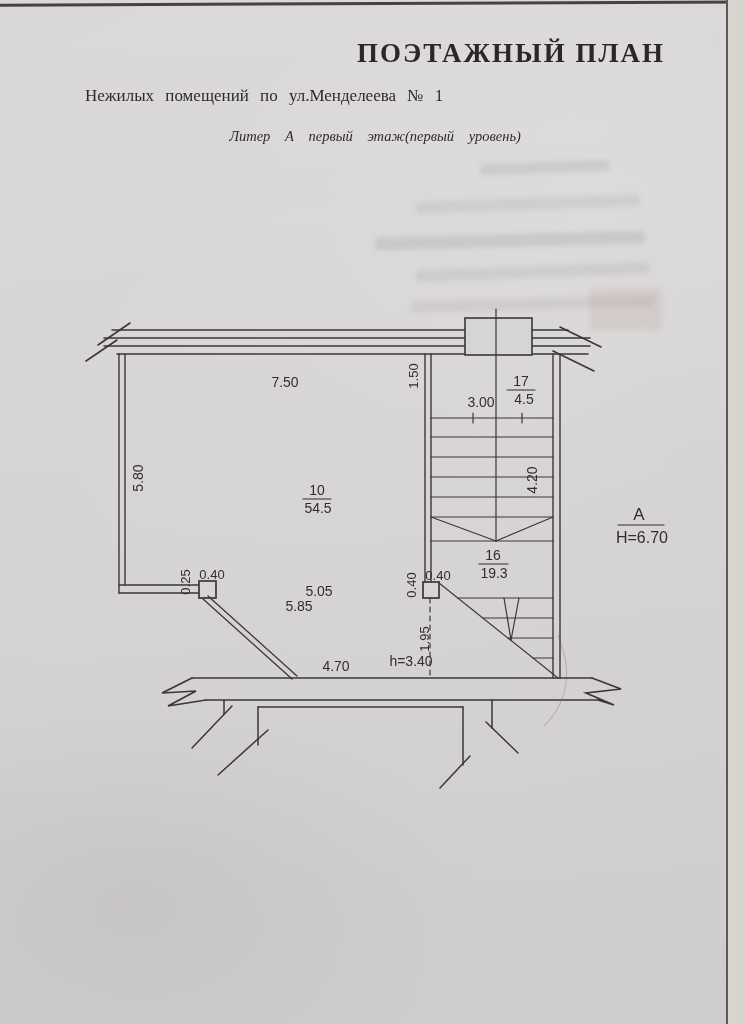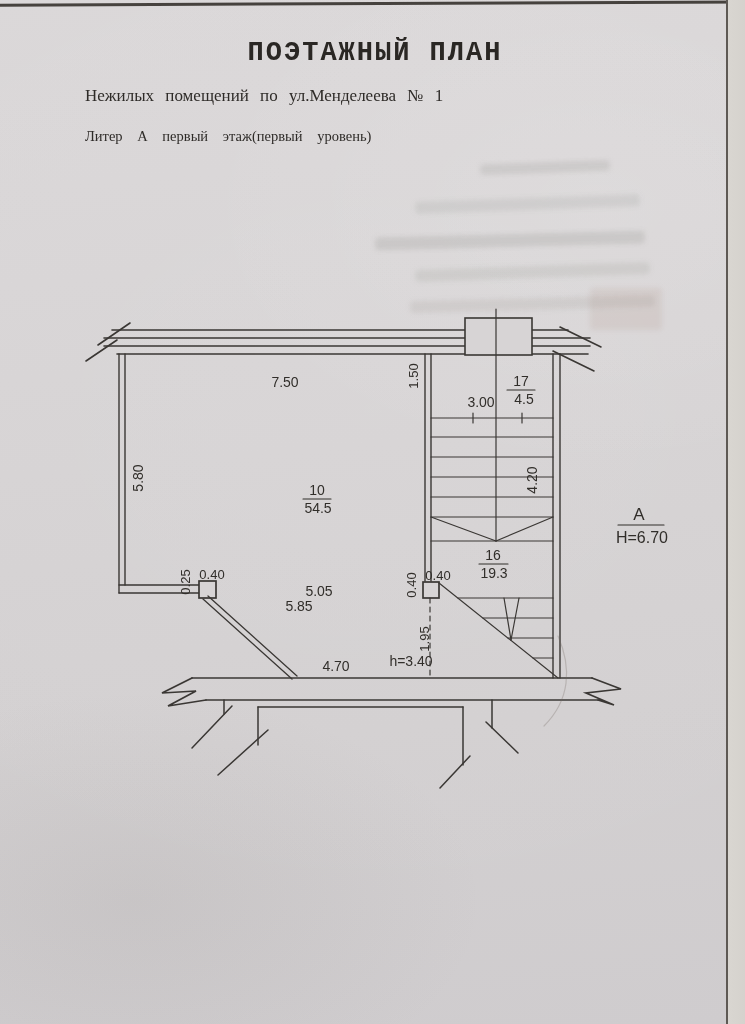--- a/index.html
+++ b/index.html
@@ -23,30 +23,30 @@
   .edge-right-strip{
     position:absolute;top:0;left:728px;width:17px;height:1024px;
     background:linear-gradient(90deg,#d9d6d1,#d5d2cd);
   }
   .edge-right-line{
     position:absolute;top:0;left:726px;width:2px;height:1024px;
     background:#5e5954;
   }
   .title{
     position:absolute;left:85px;top:38px;width:580px;
-    text-align:center;font-size:27px;font-weight:bold;
-    letter-spacing:2px;color:#2a2724;font-family:Liberation Mono, monospace;
+    text-align:right;font-size:27px;font-weight:bold;
+    letter-spacing:2px;color:#2a2724;
   }
   .subtitle{
     position:absolute;left:85px;top:86px;width:580px;
     font-size:17px;word-spacing:7px;color:#2e2b28;
   }
   .litera{
     position:absolute;left:85px;top:128px;width:580px;
-    text-align:left;font-size:14.5px;word-spacing:11px;color:#2e2b28;
+    text-align:center;font-size:14.5px;word-spacing:11px;color:#2e2b28;font-style:italic;
   }
   
   .stamp{position:absolute;left:360px;top:150px;width:310px;height:195px;}
   .stamp .s{position:absolute;border-radius:4px;filter:blur(2.5px);}
   .s1{left:120px;top:12px;width:130px;height:11px;background:rgba(122,126,118,0.16);transform:rotate(-2deg);}
   .s2{left:55px;top:48px;width:225px;height:12px;background:rgba(118,120,114,0.13);transform:rotate(-2deg);}
   .s3{left:15px;top:84px;width:270px;height:13px;background:rgba(110,114,108,0.16);transform:rotate(-1.5deg);}
   .s4{left:55px;top:116px;width:235px;height:12px;background:rgba(116,120,112,0.13);transform:rotate(-2deg);}
   .s5{left:50px;top:148px;width:245px;height:12px;background:rgba(120,118,110,0.12);transform:rotate(-1.5deg);}
   .s6{left:230px;top:138px;width:72px;height:42px;background:rgba(162,122,110,0.12);filter:blur(4px);}

